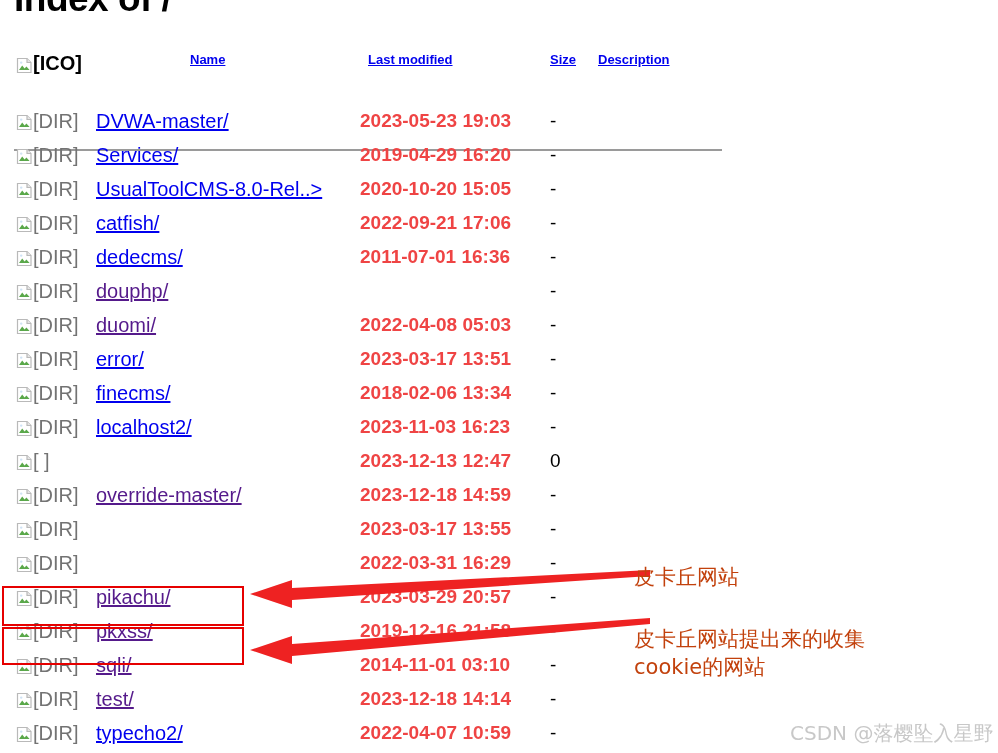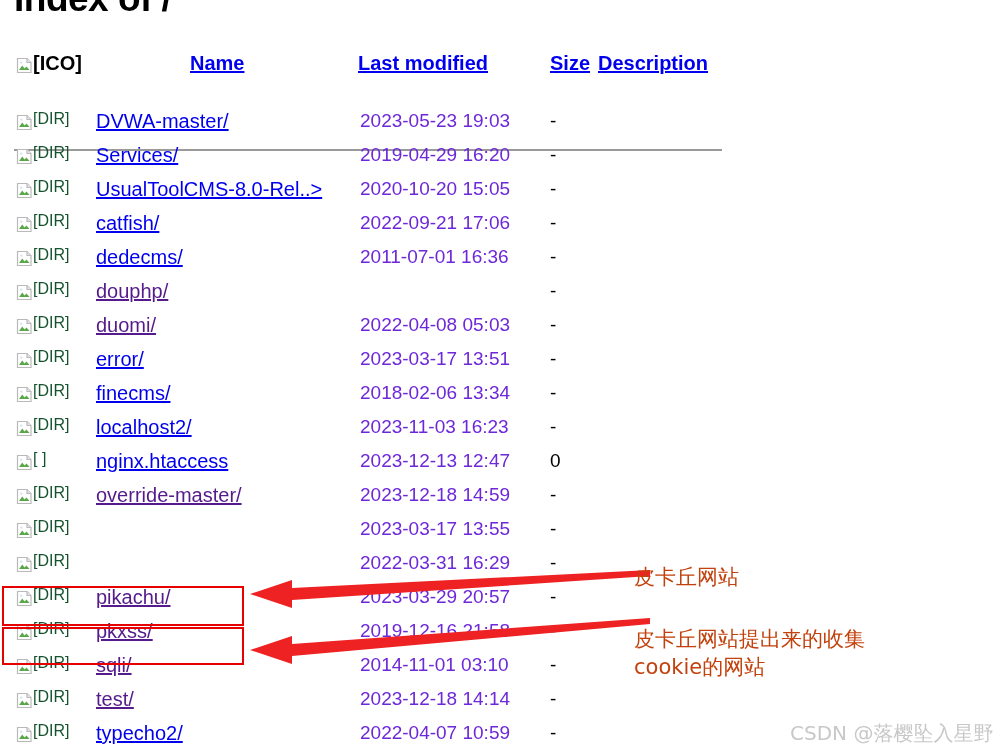--- a/index.html
+++ b/index.html
@@ -61,59 +61,60 @@
     top: 4px;
     width: 17px;
     height: 17px;
     display: inline-block;
   }
   .hdr-row .brokenimg { top: 5px; }
 
   .col-flag {
     position: absolute;
     left: 33px;
-    font-size: 16px;
-    color: #14532d;
+    font-size: 20px;
+    color: #737373;
     font-family: "Liberation Sans", sans-serif;
   }
   .col-name {
     position: absolute;
     left: 96px;
     font-size: 20px;
     white-space: nowrap;
   }
   .col-date {
     position: absolute;
     left: 360px;
     font-size: 19px;
-    color: #6d28d9;
+    color: #ef4444;
+    font-weight: bold;
   }
   .col-size {
     position: absolute;
     left: 550px;
     font-size: 19px;
     color: #000000;
   }
   .col-desc {
     position: absolute;
     left: 598px;
     font-size: 19px;
     color: #000000;
   }
 
   
   .hdr-link {
     color: #0000ee;
     text-decoration: underline;
     font-weight: bold;
-    font-size: 20px;
+    font-size: 13px;
     cursor: pointer;
   }
   .hdr-name  { position: absolute; left: 190px; }
-  .hdr-date  { position: absolute; left: 358px; }
+  .hdr-date  { position: absolute; left: 368px; }
   .hdr-size  { position: absolute; left: 550px; }
   .hdr-desc  { position: absolute; left: 598px; }
   .hdr-ico   { position: absolute; left: 33px; font-size: 20px; color:#000; font-weight:bold;}
 
   .dirlink {
     color: #0000ee;
     text-decoration: underline;
     cursor: pointer;
   }
   .dirlink.visited {
@@ -324,21 +325,20 @@
           <span class="col-desc"></span>
         </div>
         <div class="row">
           <span class="brokenimg"><svg width="17" height="17" viewBox="0 0 17 17" xmlns="http://www.w3.org/2000/svg">
               <path d="M1.5 1.5 H11 L15 5.5 V15.5 H1.5 Z" fill="#ffffff" stroke="#b9b9b9" stroke-width="1.2"></path>
               <path d="M11 1.5 V5.5 H15" fill="#e6e6e6" stroke="#b9b9b9" stroke-width="1.2"></path>
               <path d="M3 13 L6.2 8.4 L8.6 11.4 L10.4 9.4 L13.6 13 Z" fill="#5aa84a"></path>
               <circle cx="5.2" cy="5.6" r="1.2" fill="#cfe3f5"></circle>
             </svg></span>
           <span class="col-flag">[ ]</span>
-          <span class="col-name"><span class="dirlink">nginx.htaccess</span></span>
           <span class="col-date">2023-12-13 12:47</span>
           <span class="col-size">0</span>
           <span class="col-desc"></span>
         </div>
         <div class="row">
           <span class="brokenimg"><svg width="17" height="17" viewBox="0 0 17 17" xmlns="http://www.w3.org/2000/svg">
               <path d="M1.5 1.5 H11 L15 5.5 V15.5 H1.5 Z" fill="#ffffff" stroke="#b9b9b9" stroke-width="1.2"></path>
               <path d="M11 1.5 V5.5 H15" fill="#e6e6e6" stroke="#b9b9b9" stroke-width="1.2"></path>
               <path d="M3 13 L6.2 8.4 L8.6 11.4 L10.4 9.4 L13.6 13 Z" fill="#5aa84a"></path>
               <circle cx="5.2" cy="5.6" r="1.2" fill="#cfe3f5"></circle>

